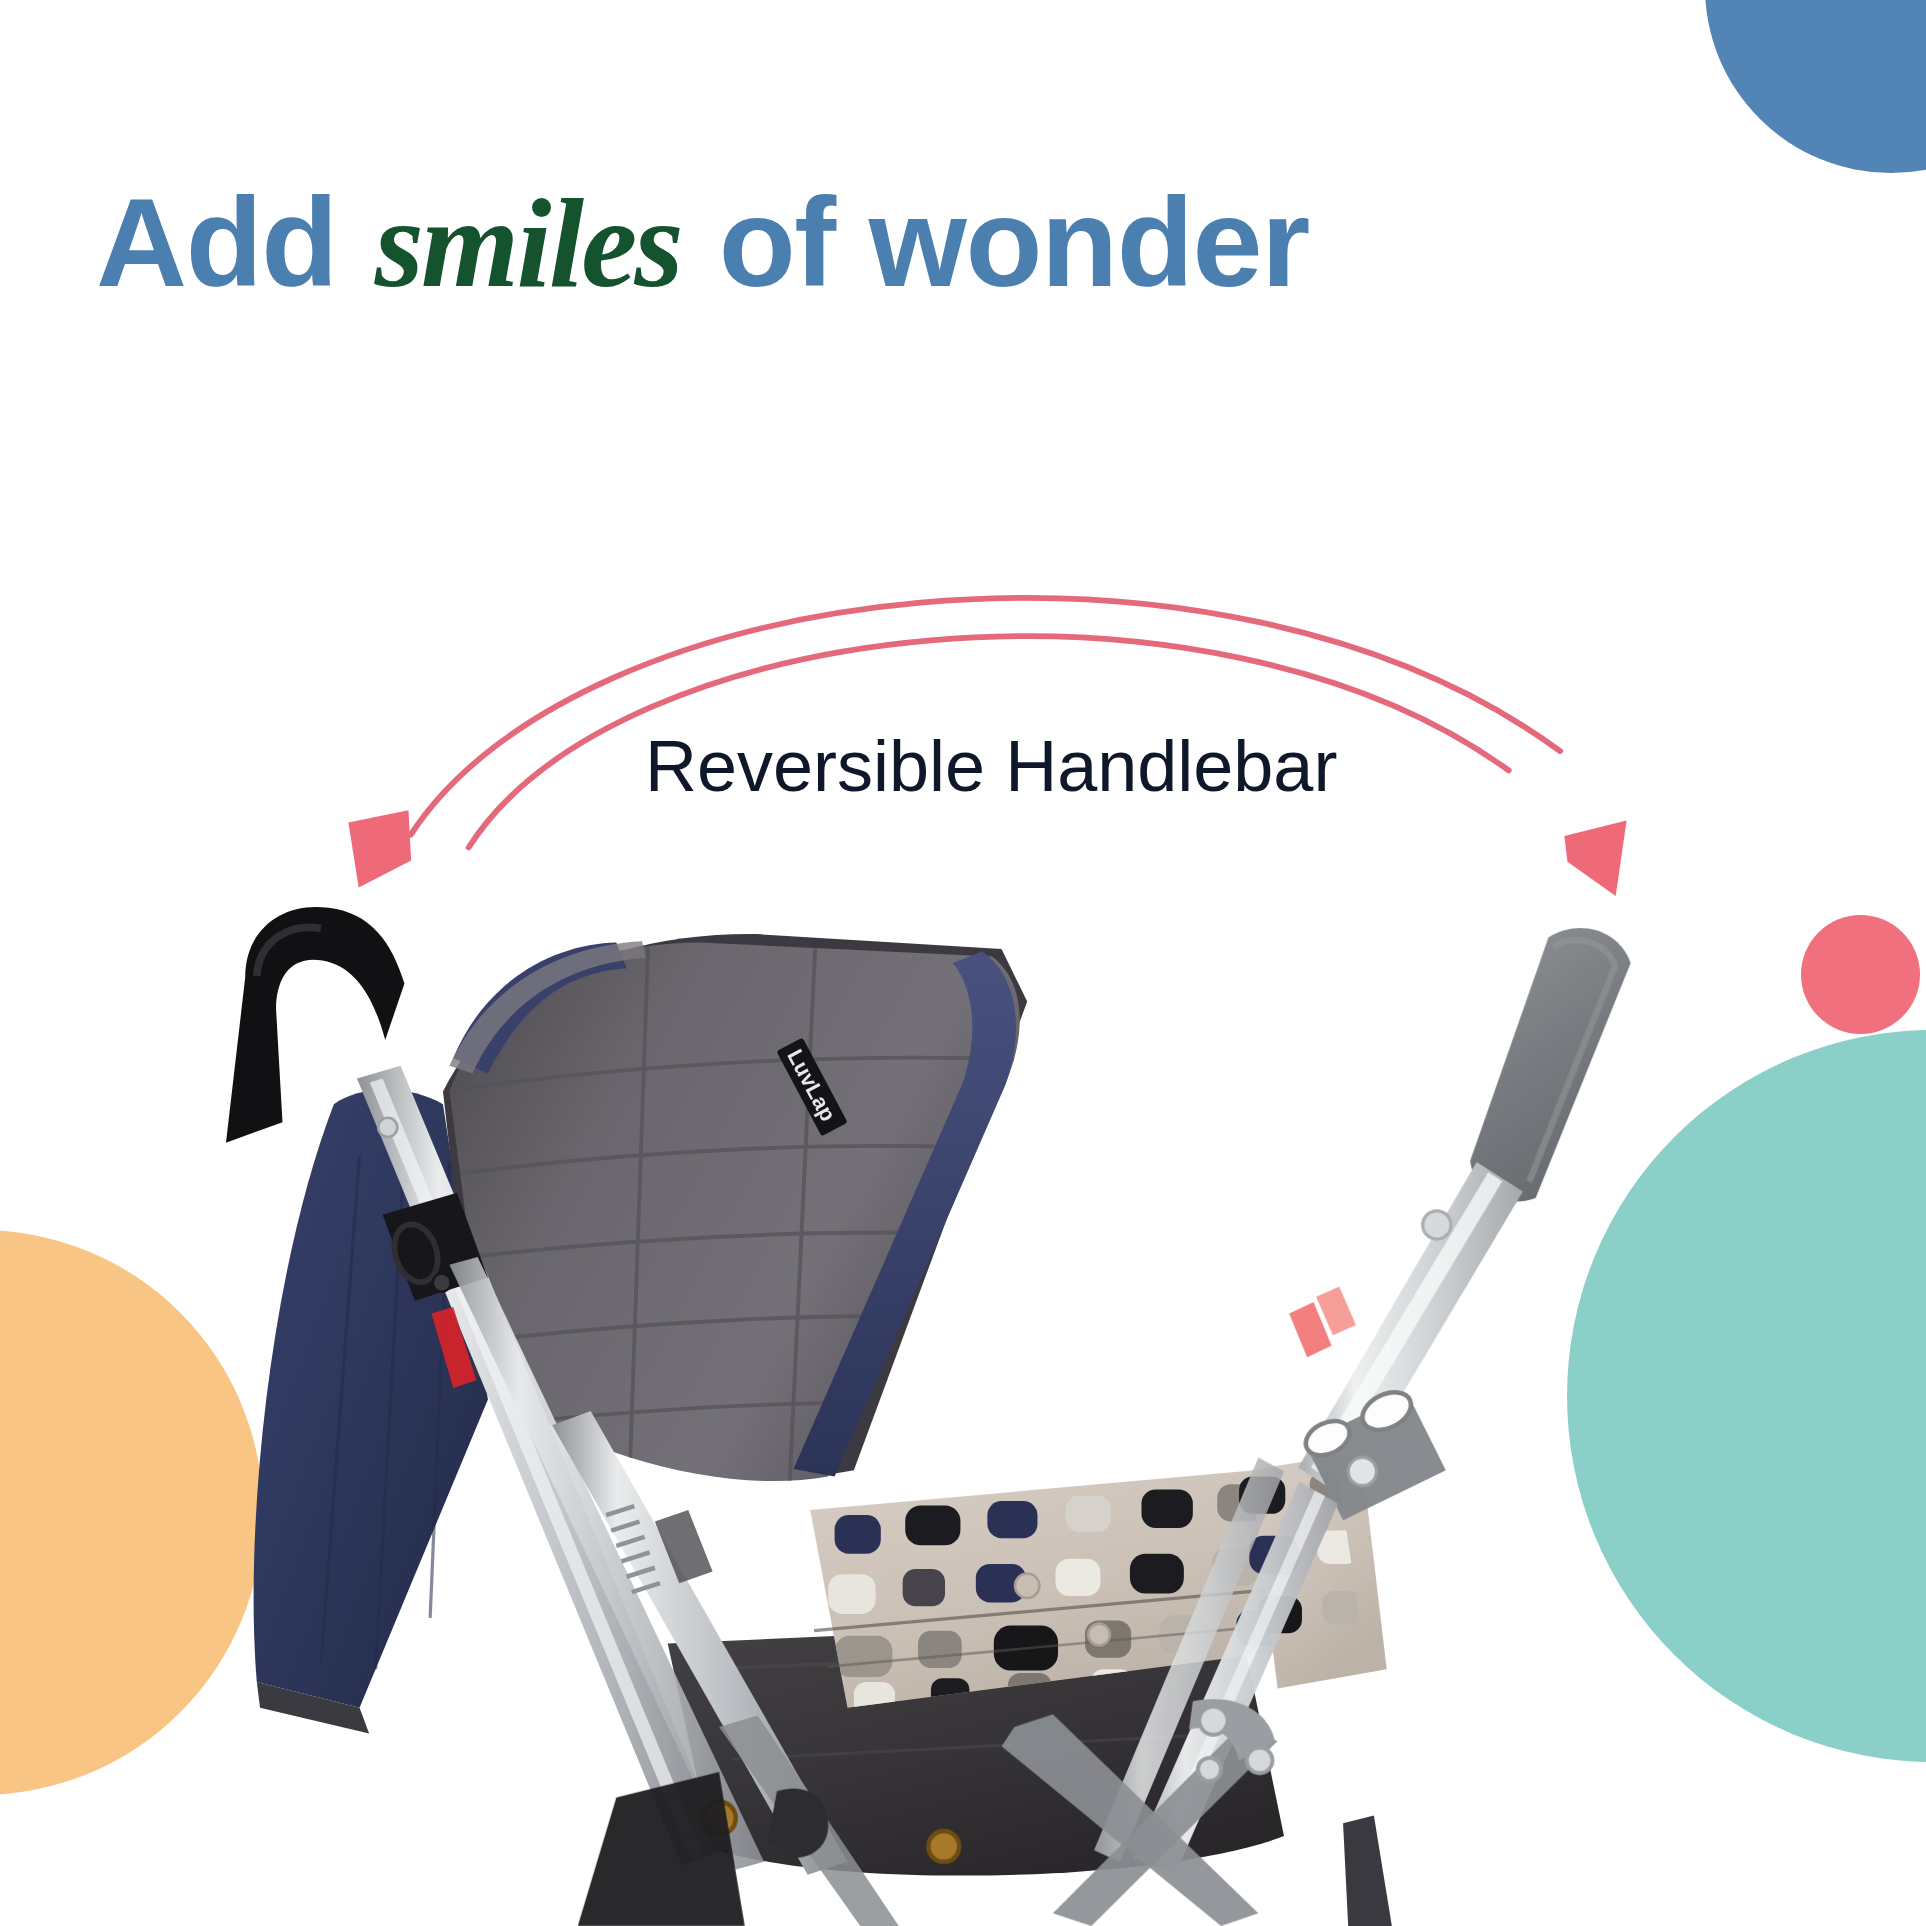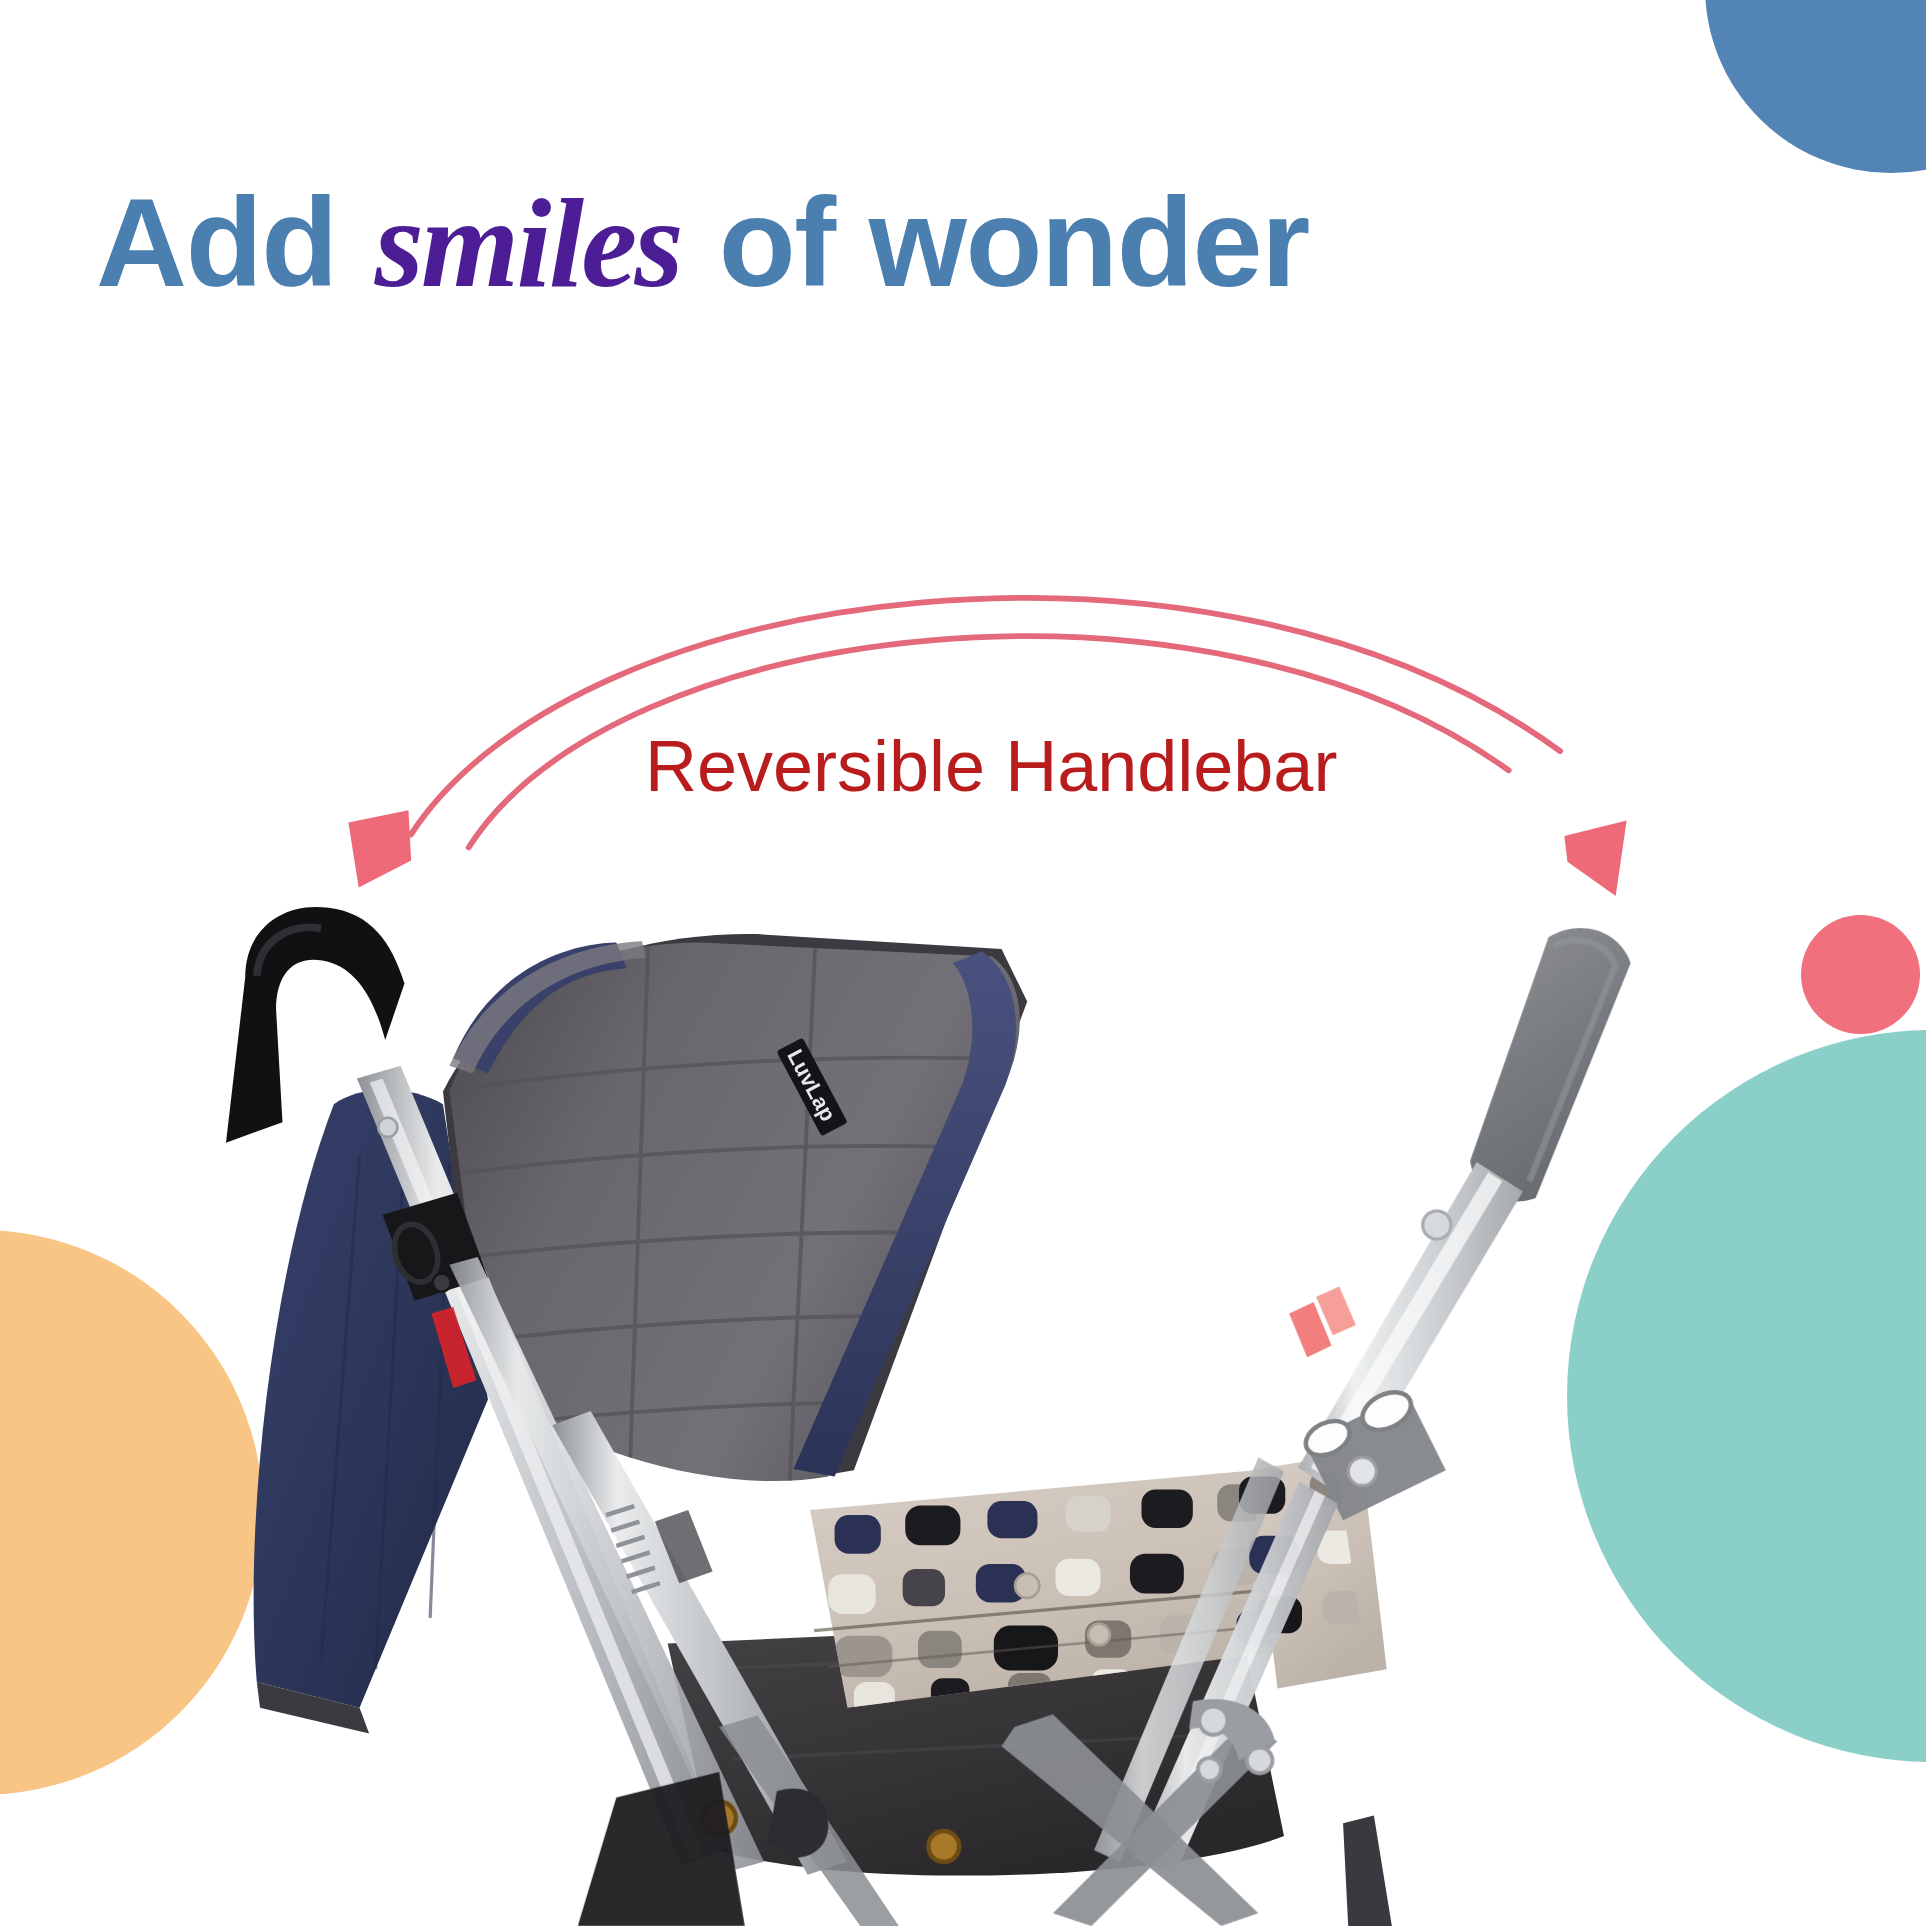--- a/index.html
+++ b/index.html
@@ -11,26 +11,26 @@
   #blob-blue{background:#5285b5;width:372px;height:372px;left:1705px;top:-199px;}
   #blob-coral{background:#f0707e;width:119px;height:119px;left:1801px;top:915px;}
   #blob-teal{background:#8bcfc9;width:732px;height:732px;left:1567px;top:1030px;}
   #blob-orange{background:#f8c585;width:565px;height:565px;left:-302px;top:1230px;}
 
   #headline{
     position:absolute;left:96px;top:96px;white-space:nowrap;
     font-size:126px;line-height:1;color:#4a7fb0;letter-spacing:-1.3px;
   }
   #headline .em{
-    color:#4c1d95;font-style:italic;font-family:"Liberation Serif",serif;
+    color:#14532d;font-style:italic;font-family:"Liberation Serif",serif;
     font-weight:700;letter-spacing:-2.6px;padding:0 3.9px;
   }
   #feature-label{
     position:absolute;left:645px;top:730px;white-space:nowrap;
-    font-size:72px;line-height:1;color:#b91c1c;letter-spacing:0px;
+    font-size:72px;line-height:1;color:#0f172a;letter-spacing:0px;
   }
   #arcs{position:absolute;left:0;top:0;width:1926px;height:1926px;pointer-events:none;}
 
   
   #stroller{position:absolute;left:0;top:0;width:1926px;height:1926px;}
 </style>
 </head>
 <body>
 
 <div id="stage">

